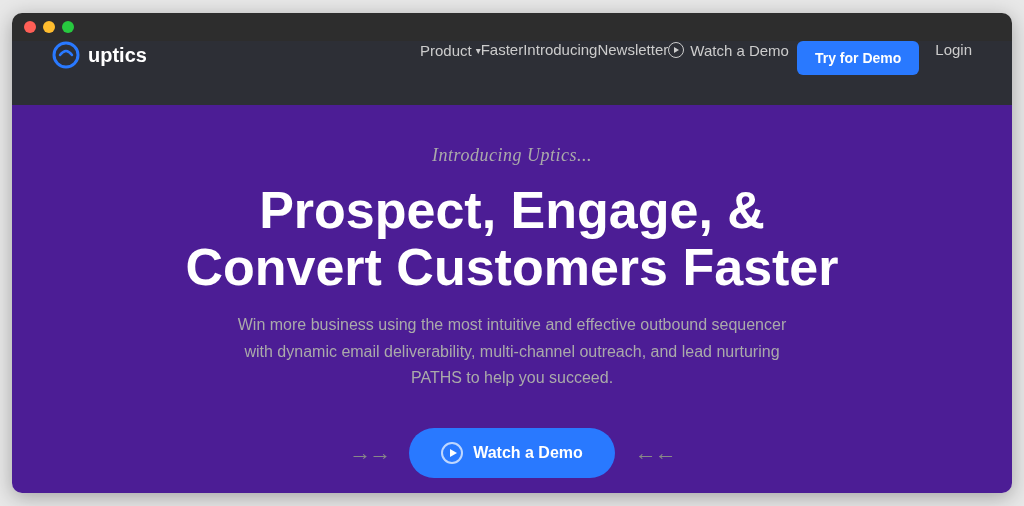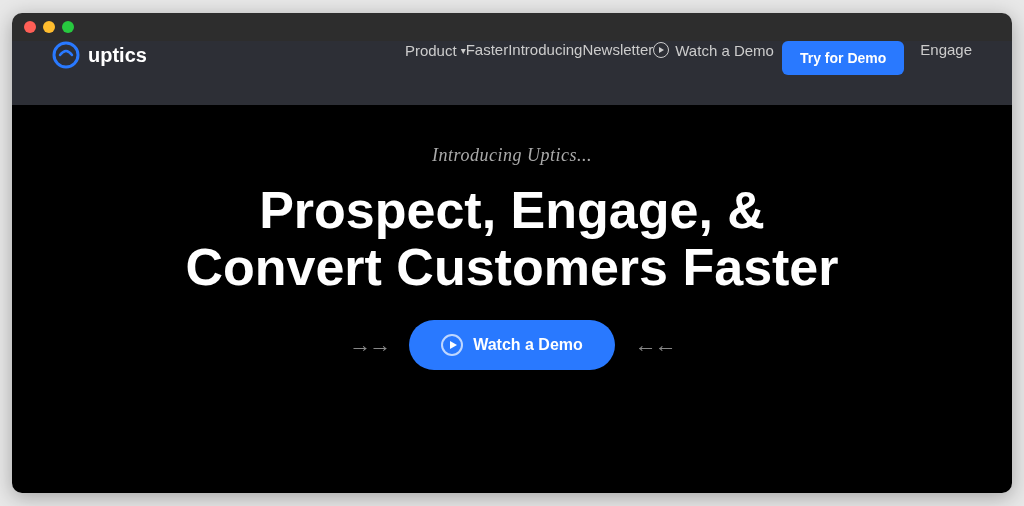--- a/index.html
+++ b/index.html
@@ -131,21 +131,21 @@
     }
 
     .login-link {
       color: #cccccc;
       text-decoration: none;
       font-size: 15px;
       margin-left: 16px;
     }
 
     .hero {
-      background: #000000;
+      background: #4c1d95;
       flex: 1;
       display: flex;
       flex-direction: column;
       align-items: center;
       padding: 40px 60px 30px;
       text-align: center;
       height: calc(480px - 64px - 28px);
     }
 
     .introducing {
@@ -155,21 +155,21 @@
       font-size: 18px;
       margin-bottom: 16px;
       letter-spacing: 0.5px;
     }
 
     .hero-title {
       color: #ffffff;
       font-size: 52px;
       font-weight: 800;
       line-height: 1.1;
-      margin-bottom: 24px;
+      margin-bottom: 16px;
       max-width: 700px;
     }
 
     .hero-subtitle {
       color: #aaaaaa;
       font-size: 16px;
       line-height: 1.65;
       max-width: 560px;
       margin-bottom: 36px;
     }
@@ -260,26 +260,27 @@
         <a href="#" class="watch-demo-link">
           <div class="play-circle">
             <div class="play-triangle"></div>
           </div>
           <span>Watch a Demo</span>
         </a>
       </li>
     </ul>
 
     <button class="try-free-btn">Try for Demo</button>
-    <a href="#" class="login-link">Engage</a>
+    <a href="#" class="login-link">Login</a>
   </nav>
 
   <section class="hero">
     <p class="introducing">Introducing Uptics...</p>
     <h1 class="hero-title">Prospect, Engage, &amp; Convert Customers Faster</h1>
+    <p class="hero-subtitle">Win more business using the most intuitive and effective outbound sequencer with dynamic email deliverability, multi-channel outreach, and lead nurturing PATHS to help you succeed.</p>
 
     <div class="cta-row">
       <span class="arrow-left">→→</span>
       <button class="watch-demo-btn">
         <div class="play-circle-btn">
           <div class="play-triangle-btn"></div>
         </div>
         <span>Watch a Demo</span>
       </button>
       <span class="arrow-right">←←</span>

